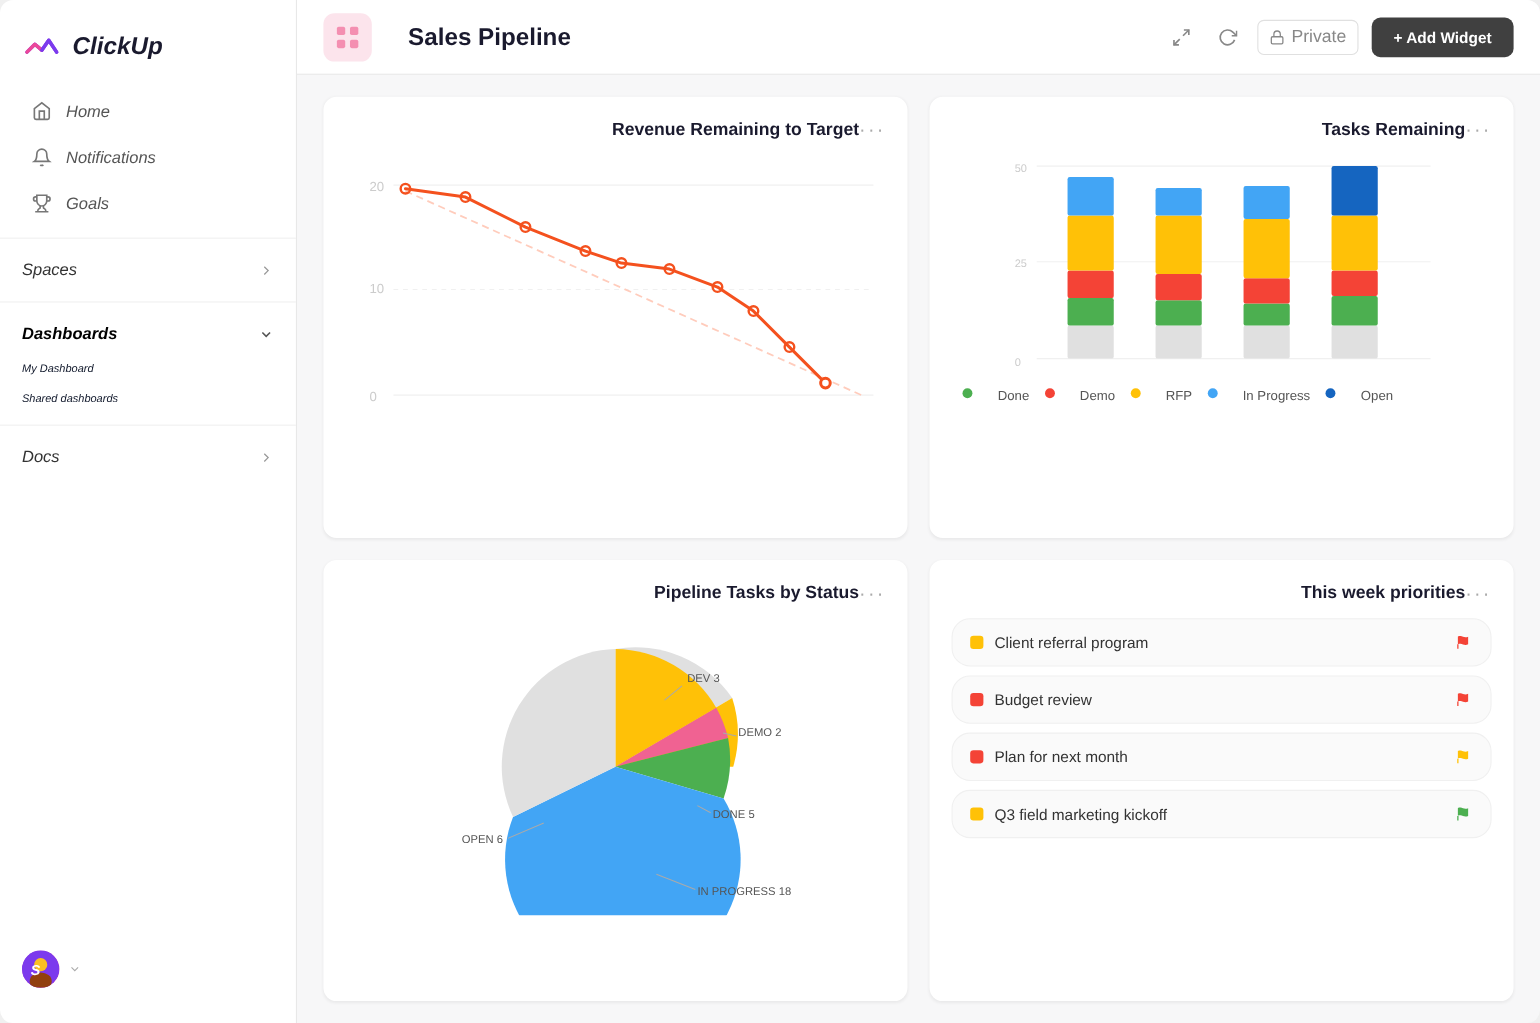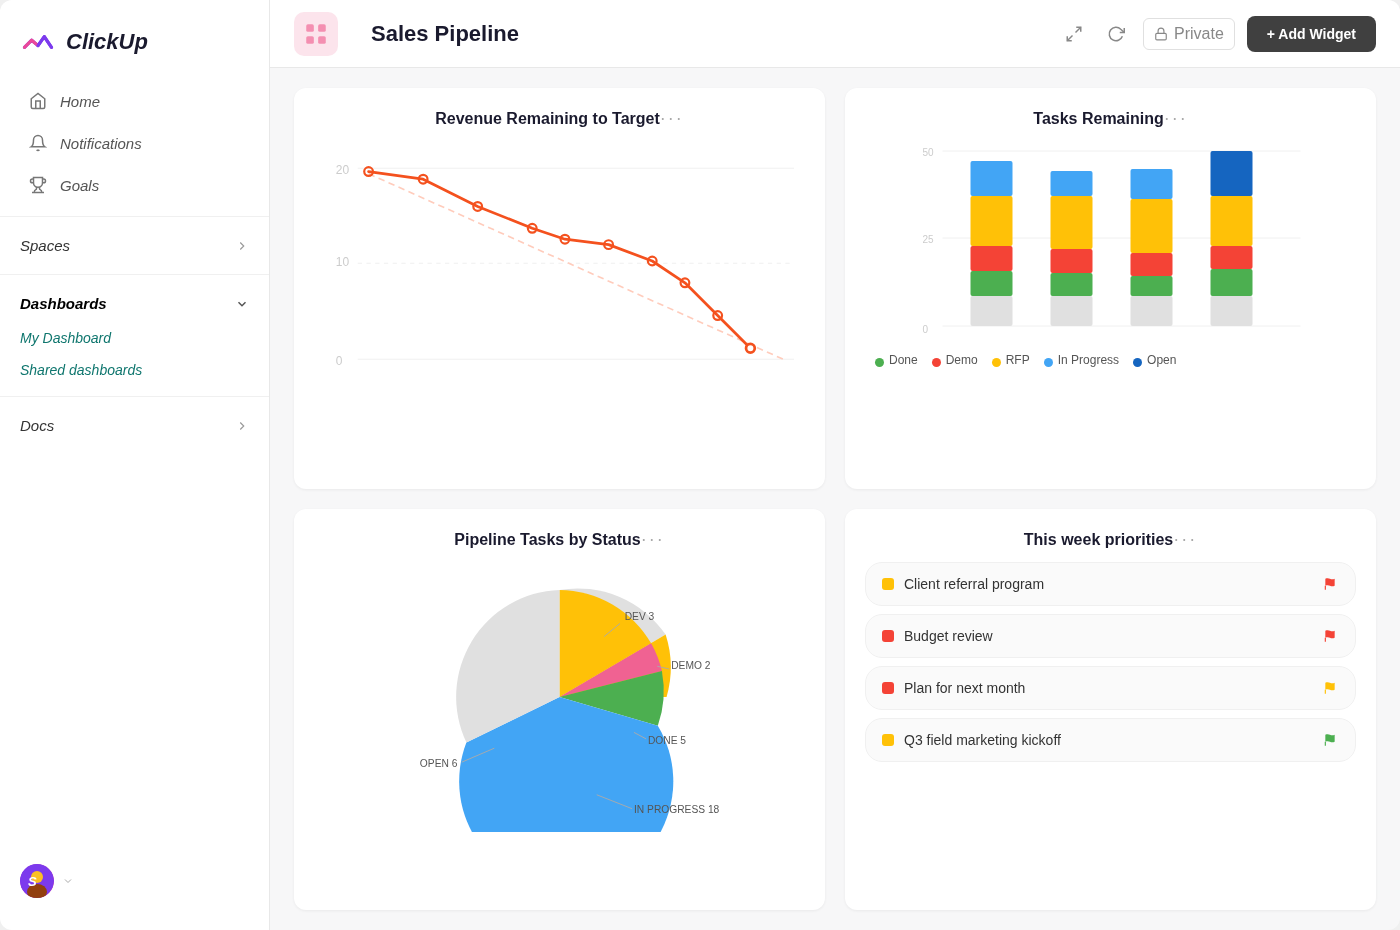--- a/index.html
+++ b/index.html
@@ -7,48 +7,48 @@
 
     
     .sidebar { width: 270px; background: #fff; border-right: 1px solid #e8e8e8; display: flex; flex-direction: column; padding: 16px 0; flex-shrink: 0; font-style: italic; }
     .logo-area { display: flex; align-items: center; gap: 10px; padding: 8px 20px 20px; }
     .logo-icon { width: 36px; height: 36px; }
     .logo-text { font-size: 22px; font-weight: 700; color: #1a1a2e; }
     .nav-item { display: flex; align-items: center; gap: 12px; padding: 10px 20px; cursor: pointer; color: #555; font-size: 15px; border-radius: 6px; margin: 1px 8px; }
     .nav-item .nav-icon { width: 20px; height: 20px; display: flex; align-items: center; justify-content: center; color: #777; }
     .nav-divider { height: 1px; background: #f0f0f0; margin: 10px 0; }
     .nav-section { display: flex; align-items: center; justify-content: space-between; padding: 10px 20px; cursor: pointer; color: #333; font-size: 15px; font-weight: 500; }
-    .nav-section-sub { padding: 8px 20px; color: #0f766e; font-size: 14px; cursor: pointer; }
+    .nav-section-sub { padding: 8px 20px; color: #0f172a; font-size: 10px; cursor: pointer; }
     .bold-item { font-weight: 700; color: #000; }
     .sidebar-footer { margin-top: auto; padding: 16px 20px; display: flex; align-items: center; gap: 8px; }
     .avatar-circle { width: 34px; height: 34px; border-radius: 50%; background: linear-gradient(135deg, #7c3aed, #ec4899); display: flex; align-items: center; justify-content: center; color: white; font-weight: 700; font-size: 14px; overflow: hidden; position: relative; }
 
     
     .main { flex: 1; display: flex; flex-direction: column; background: #f7f7f8; overflow: hidden; }
     .topbar { background: #fff; border-bottom: 1px solid #e8e8e8; padding: 0 24px; height: 68px; display: flex; align-items: center; gap: 33px; }
     .topbar-icon { width: 44px; height: 44px; background: #fce4ec; border-radius: 10px; display: flex; align-items: center; justify-content: center; }
     .topbar-title { font-size: 22px; font-weight: 700; color: #1a1a2e; flex: 1; }
     .topbar-actions { display: flex; align-items: center; gap: 12px; }
     .topbar-btn { background: none; border: none; cursor: pointer; color: #888; padding: 6px; border-radius: 6px; display: flex; align-items: center; }
     .private-badge { display: flex; align-items: center; gap: 6px; color: #888; font-size: 16px; padding: 6px 10px; border: 1px solid #e0e0e0; border-radius: 6px; }
     .add-widget-btn { background: #404040; color: white; border: none; border-radius: 8px; padding: 10px 20px; font-size: 14px; font-weight: 600; cursor: pointer; }
 
     
     .content { flex: 1; padding: 20px 24px; display: grid; grid-template-columns: 1fr 1fr; grid-template-rows: 1fr 1fr; gap: 20px; overflow: hidden; }
 
     
     .card { background: #fff; border-radius: 12px; padding: 20px; box-shadow: 0 1px 3px rgba(0,0,0,0.06); overflow: hidden; }
-    .card-header { display: flex; justify-content: center; align-items: center; margin-bottom: 12px; }
+    .card-header { display: flex; justify-content: flex-end; align-items: center; margin-bottom: 12px; }
     .card-title { font-size: 16px; font-weight: 700; color: #1a1a2e; }
     .more-btn { background: none; border: none; color: #aaa; cursor: pointer; font-size: 18px; letter-spacing: 2px; }
 
     
     .chart-area { width: 100%; height: 240px; position: relative; }
     .bar-legend { display: flex; gap: 14px; flex-wrap: wrap; margin-top: 12px; padding: 0 10px; }
-    .legend-item { display: flex; align-items: flex-end; gap: 5px; font-size: 12px; color: #555; }
+    .legend-item { display: flex; align-items: flex-start; gap: 23px; font-size: 12px; color: #555; }
     .legend-dot { width: 9px; height: 9px; border-radius: 50%; }
 
     
     .pie-area { display: flex; align-items: center; justify-content: center; height: 270px; position: relative; }
 
     
     .priority-list { display: flex; flex-direction: column; gap: 8px; margin-top: 8px; }
     .priority-item { display: flex; align-items: center; justify-content: space-between; padding: 12px 16px; background: #fafafa; border-radius: 17px; border: 1px solid #f0f0f0; }
     .priority-left { display: flex; align-items: center; gap: 10px; }
     .priority-dot { width: 12px; height: 12px; border-radius: 3px; }

